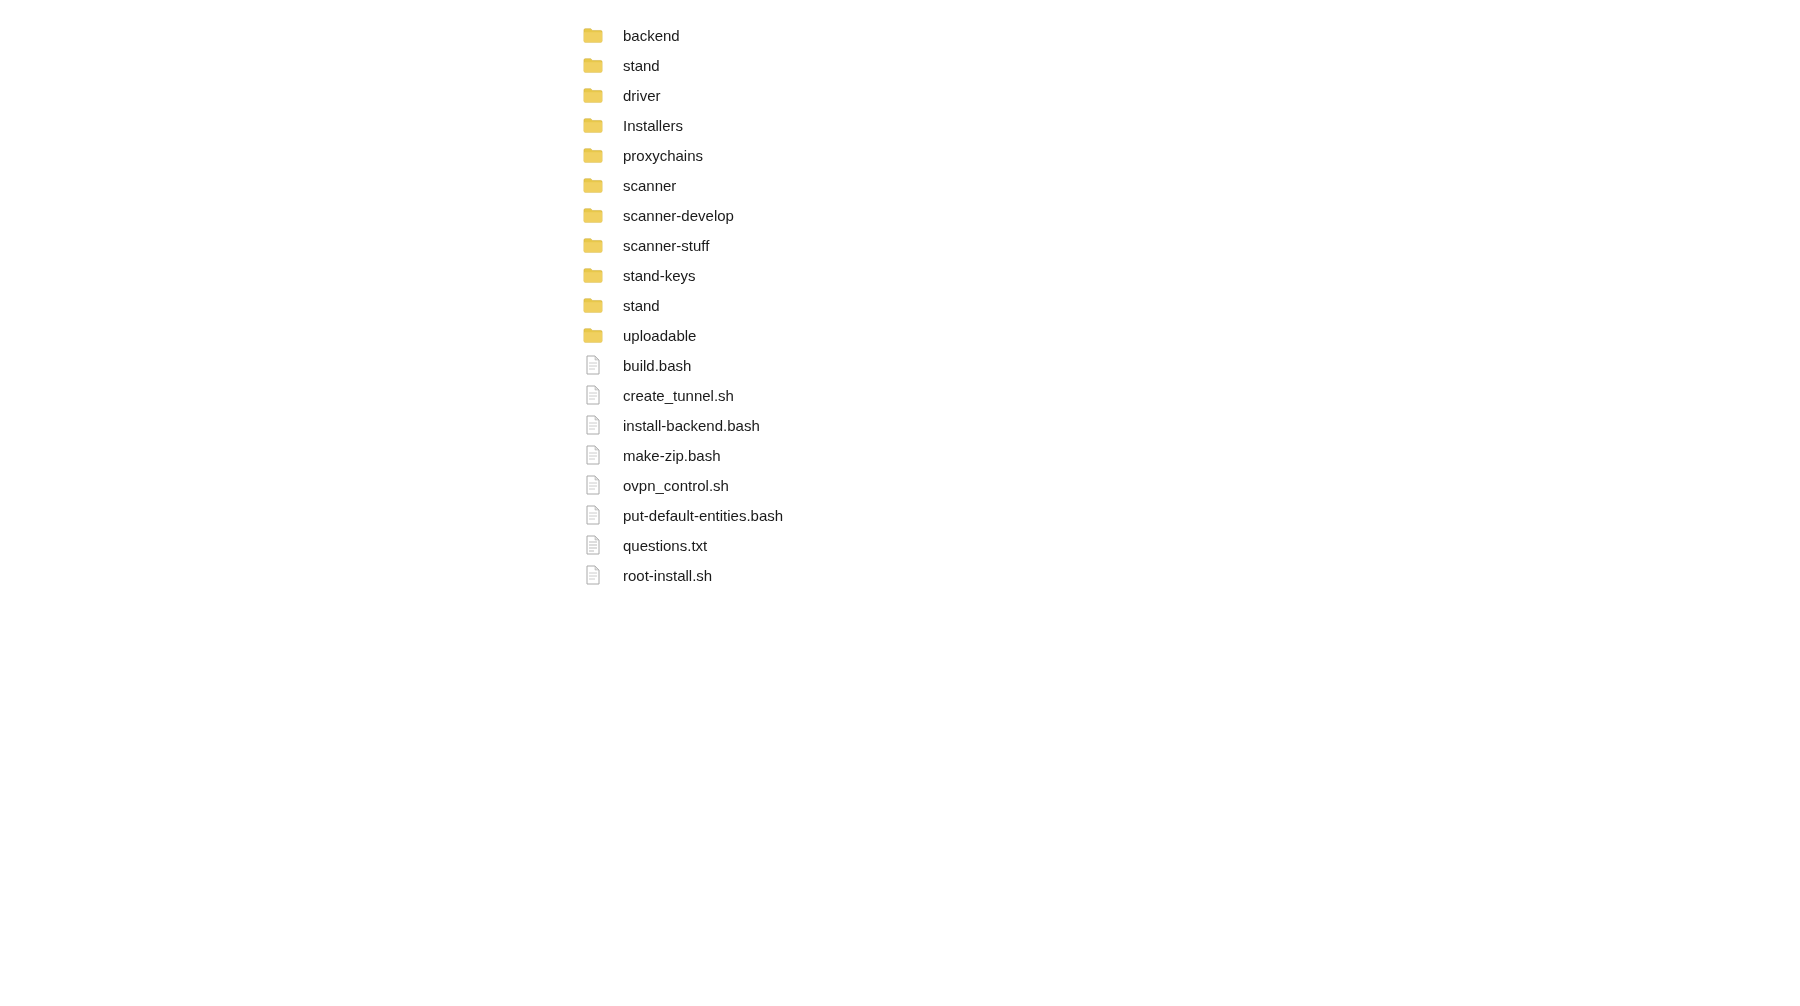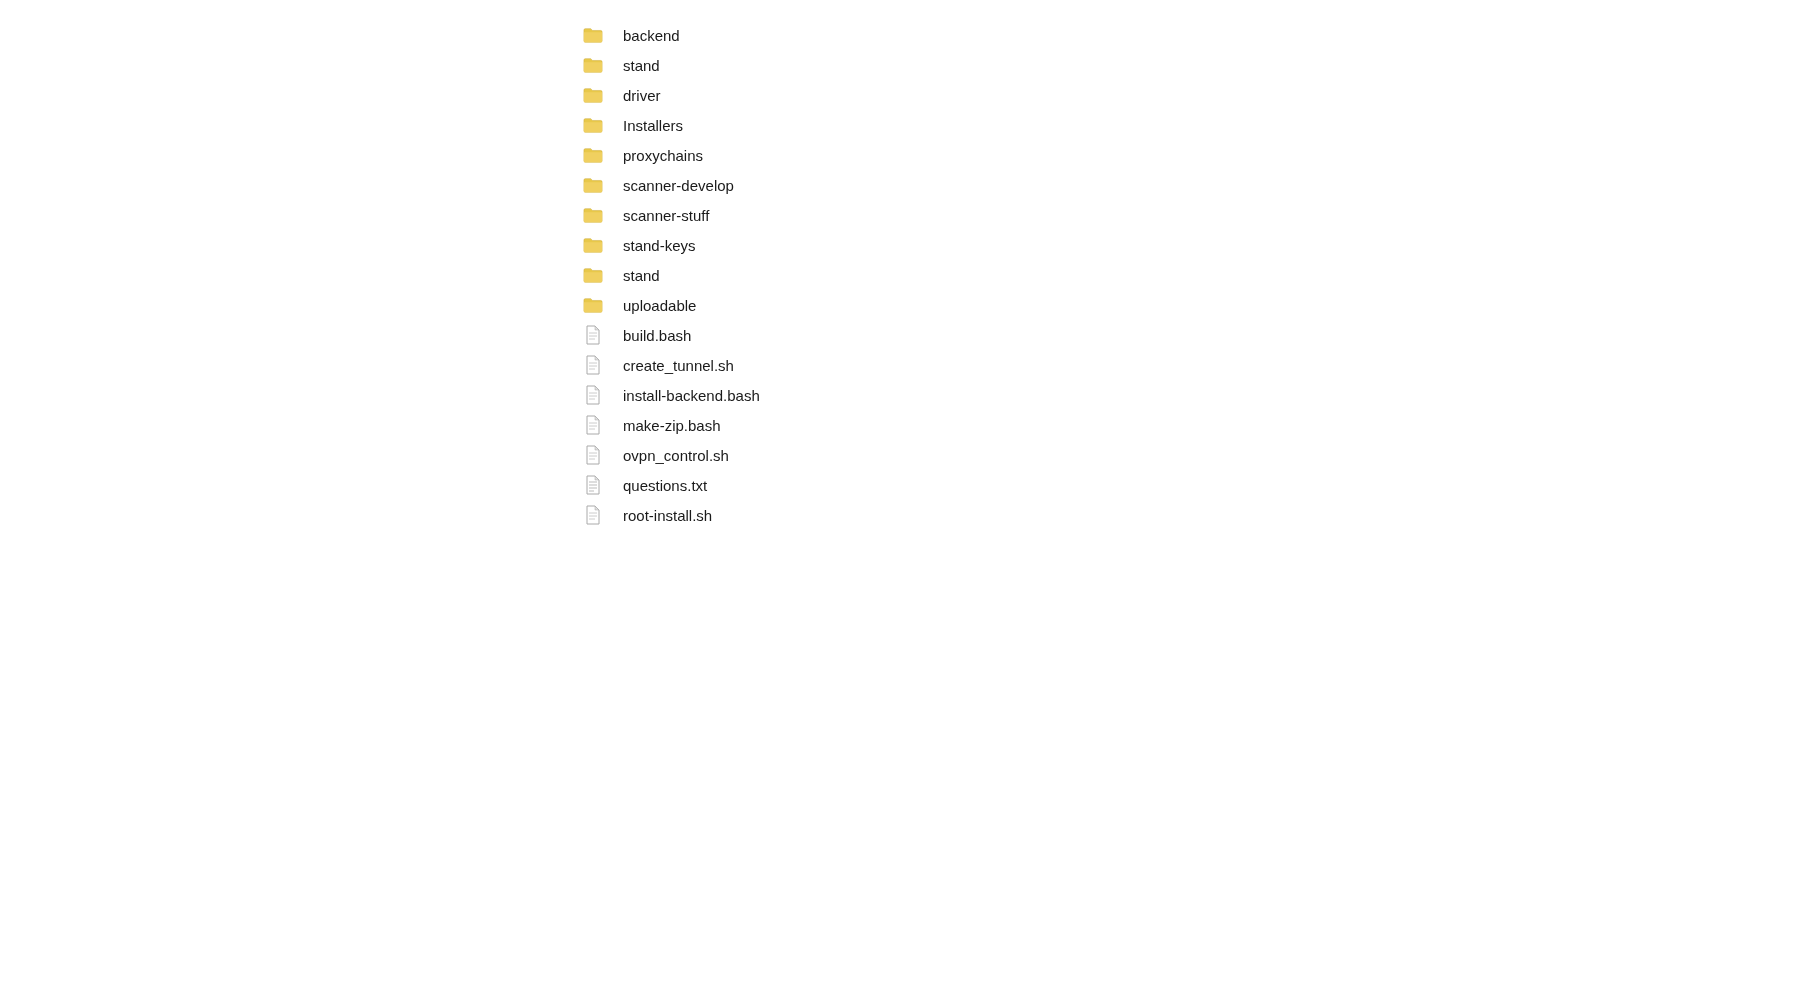--- a/index.html
+++ b/index.html
@@ -111,20 +111,29 @@
       </span>
       <span class="item-label">proxychains</span>
     </div>
     <div class="file-item">
       <span class="icon folder-icon">
         <svg viewBox="0 0 22 18" xmlns="http://www.w3.org/2000/svg">
       <path d="M1 3.5C1 2.67 1.67 2 2.5 2H8.5L10.5 4H19.5C20.33 4 21 4.67 21 5.5V15.5C21 16.33 20.33 17 19.5 17H2.5C1.67 17 1 16.33 1 15.5V3.5Z" fill="#E8C84A" stroke="#C9A830" stroke-width="0.5"></path>
       <path d="M1 6H21V15.5C21 16.33 20.33 17 19.5 17H2.5C1.67 17 1 16.33 1 15.5V6Z" fill="#F0D060"></path>
     </svg>
       </span>
+      <span class="item-label">scanner</span>
+    </div>
+    <div class="file-item">
+      <span class="icon folder-icon">
+        <svg viewBox="0 0 22 18" xmlns="http://www.w3.org/2000/svg">
+      <path d="M1 3.5C1 2.67 1.67 2 2.5 2H8.5L10.5 4H19.5C20.33 4 21 4.67 21 5.5V15.5C21 16.33 20.33 17 19.5 17H2.5C1.67 17 1 16.33 1 15.5V3.5Z" fill="#E8C84A" stroke="#C9A830" stroke-width="0.5"></path>
+      <path d="M1 6H21V15.5C21 16.33 20.33 17 19.5 17H2.5C1.67 17 1 16.33 1 15.5V6Z" fill="#F0D060"></path>
+    </svg>
+      </span>
       <span class="item-label">scanner-develop</span>
     </div>
     <div class="file-item">
       <span class="icon folder-icon">
         <svg viewBox="0 0 22 18" xmlns="http://www.w3.org/2000/svg">
       <path d="M1 3.5C1 2.67 1.67 2 2.5 2H8.5L10.5 4H19.5C20.33 4 21 4.67 21 5.5V15.5C21 16.33 20.33 17 19.5 17H2.5C1.67 17 1 16.33 1 15.5V3.5Z" fill="#E8C84A" stroke="#C9A830" stroke-width="0.5"></path>
       <path d="M1 6H21V15.5C21 16.33 20.33 17 19.5 17H2.5C1.67 17 1 16.33 1 15.5V6Z" fill="#F0D060"></path>
     </svg>
       </span>
       <span class="item-label">scanner-stuff</span>
@@ -208,20 +217,32 @@
       <span class="icon file-icon">
         <svg viewBox="0 0 16 20" xmlns="http://www.w3.org/2000/svg">
       <path d="M2 1H10L14 5V19H2V1Z" fill="#ffffff" stroke="#aaaaaa" stroke-width="1"></path>
       <path d="M10 1L14 5H10V1Z" fill="#e0e0e0" stroke="#aaaaaa" stroke-width="0.5"></path>
       <line x1="4" y1="8" x2="12" y2="8" stroke="#cccccc" stroke-width="1"></line>
       <line x1="4" y1="11" x2="12" y2="11" stroke="#cccccc" stroke-width="1"></line>
       <line x1="4" y1="14" x2="10" y2="14" stroke="#cccccc" stroke-width="1"></line>
     </svg>
       </span>
       <span class="item-label">ovpn_control.sh</span>
+    </div>
+    <div class="file-item">
+      <span class="icon file-icon">
+        <svg viewBox="0 0 16 20" xmlns="http://www.w3.org/2000/svg">
+      <path d="M2 1H10L14 5V19H2V1Z" fill="#ffffff" stroke="#aaaaaa" stroke-width="1"></path>
+      <path d="M10 1L14 5H10V1Z" fill="#e0e0e0" stroke="#aaaaaa" stroke-width="0.5"></path>
+      <line x1="4" y1="8" x2="12" y2="8" stroke="#cccccc" stroke-width="1"></line>
+      <line x1="4" y1="11" x2="12" y2="11" stroke="#cccccc" stroke-width="1"></line>
+      <line x1="4" y1="14" x2="10" y2="14" stroke="#cccccc" stroke-width="1"></line>
+    </svg>
+      </span>
+      <span class="item-label">put-default-entities.bash</span>
     </div>
     <div class="file-item">
       <span class="icon file-icon">
         <svg viewBox="0 0 16 20" xmlns="http://www.w3.org/2000/svg">
       <path d="M2 1H10L14 5V19H2V1Z" fill="#ffffff" stroke="#aaaaaa" stroke-width="1"></path>
       <path d="M10 1L14 5H10V1Z" fill="#e0e0e0" stroke="#aaaaaa" stroke-width="0.5"></path>
       <line x1="4" y1="7" x2="12" y2="7" stroke="#bbbbbb" stroke-width="1"></line>
       <line x1="4" y1="10" x2="12" y2="10" stroke="#bbbbbb" stroke-width="1"></line>
       <line x1="4" y1="13" x2="12" y2="13" stroke="#bbbbbb" stroke-width="1"></line>
       <line x1="4" y1="16" x2="9" y2="16" stroke="#bbbbbb" stroke-width="1"></line>

